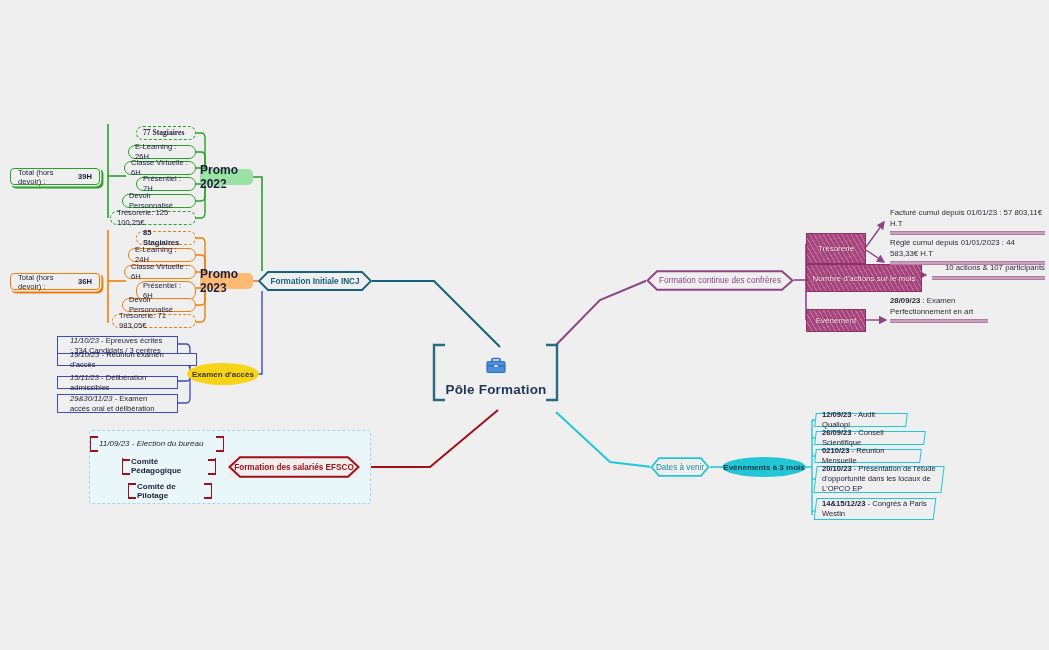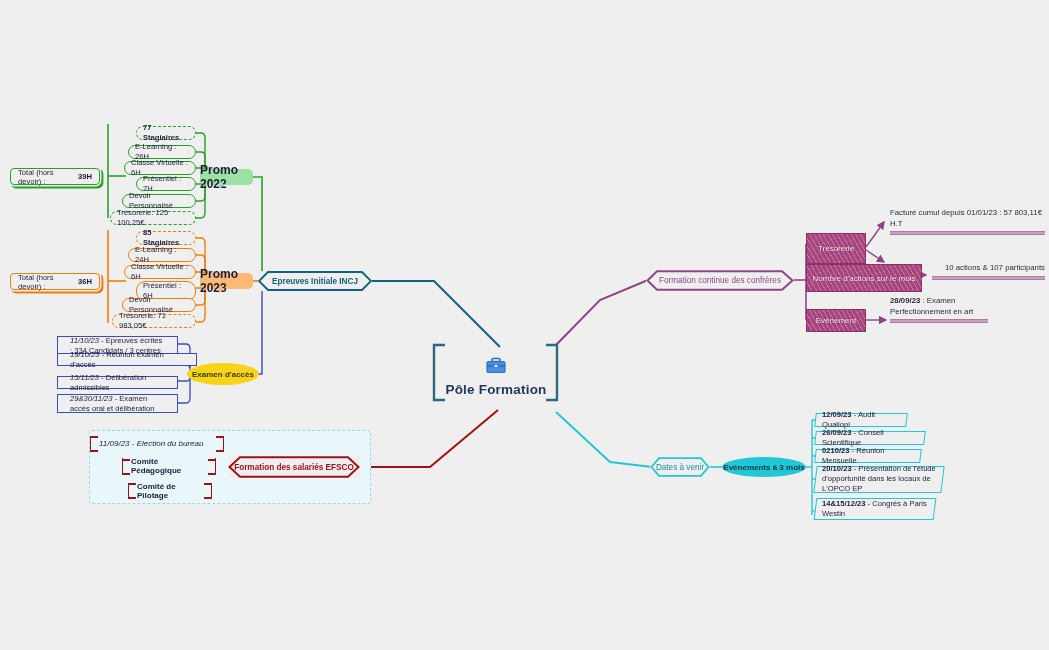--- a/index.html
+++ b/index.html
@@ -218,21 +218,21 @@
   </svg>
   <div class="center-wrap">
     <div class="center-title">Pôle Formation</div>
   </div>
 
   <div class="total-box total-green" style="left:10px;top:168px;width:90px;height:17px;">
     <span>Total (hors devoir) : </span>
       <b>39H</b>
   </div>
 
-  <div class="leaf g-dash" style="left:136px;top:126px;width:60px;height:14px;justify-content:flex-end;">
+  <div class="leaf g-dash" style="left:136px;top:126px;width:60px;height:14px;justify-content:flex-start;font-family:Liberation Serif, serif;">
     <b>77 Stagiaires</b>
   </div>
   <div class="leaf g-solid" style="left:128px;top:145px;width:68px;height:14px;justify-content:center;">
     <span>E-Learning : 26H</span>
   </div>
   <div class="leaf g-solid" style="left:124px;top:161px;width:72px;height:14px;justify-content:center;">
     <span>Classe Virtuelle : 6H</span>
   </div>
   <div class="leaf g-solid" style="left:136px;top:177px;width:60px;height:14px;justify-content:center;">
     <span>Présentiel : 7H</span>
@@ -273,21 +273,21 @@
   </div>
 
   <div class="bubble bubble-orange" style="left:200px;top:273px;width:53px;height:16px;">
     <span>Promo 2023</span>
   </div>
 
   <div class="hexnode" style="left:258px;top:271px;width:114px;height:20px;color:#15607d;">
     <svg class="hex-svg" width="114" height="20" viewBox="0 0 114 20">
       <path d="M10,1 L104,1 L113,10 L104,19 L10,19 L1,10 Z" fill="#efefef" stroke="#15607d" stroke-width="1.8"></path>
     </svg>
-    <span class="hex-label">Epreuves Initiale INCJ</span>
+    <span class="hex-label">Formation Initiale INCJ</span>
   </div>
 
   <div class="bl-leaf" style="left:57px;top:336px;width:121px;height:19px;">
     <span><i>11/10/23</i><span> - Epreuves écrites : 334 Candidats / 3 centres</span></span>
   </div>
   <div class="bl-leaf" style="left:57px;top:353px;width:140px;height:13px;">
     <span><i>19/10/23</i><span> -  Réunion examen d'accès</span></span>
   </div>
   <div class="bl-leaf" style="left:57px;top:376px;width:121px;height:13px;">
     <span><i>15/11/23</i><span> - Délibération admissibles</span></span>
@@ -344,20 +344,24 @@
     <span class="ht">Nombre d'actions sur le mois</span>
   </div>
   <div class="hatch" style="left:806px;top:309px;width:60px;height:23px;">
     <span class="ht">Evènement</span>
   </div>
 
   <div class="ul-text" style="left:890px;top:208px;width:155px;">
     <span>Facturé cumul depuis 01/01/23 : 57 803,11€ H.T</span>
     <span class="ul-rule"></span>
   </div>
+  <div class="ul-text" style="left:890px;top:238px;width:155px;">
+    <span>Réglé cumul depuis 01/01/2023 : 44 583,33€ H.T</span>
+    <span class="ul-rule"></span>
+  </div>
   <div class="ul-text" style="left:932px;top:263px;width:113px;text-align:right;">
     <span>10 actions &amp; 107 participants</span>
     <span class="ul-rule"></span>
   </div>
   <div class="ul-text" style="left:890px;top:296px;width:98px;">
     <b>28/09/23</b><span> : Examen Perfectionnement en art</span>
     <span class="ul-rule"></span>
   </div>
 
   <div class="hexnode" style="left:650px;top:457px;width:60px;height:20px;color:#1a8f9b;font-weight:normal;">

